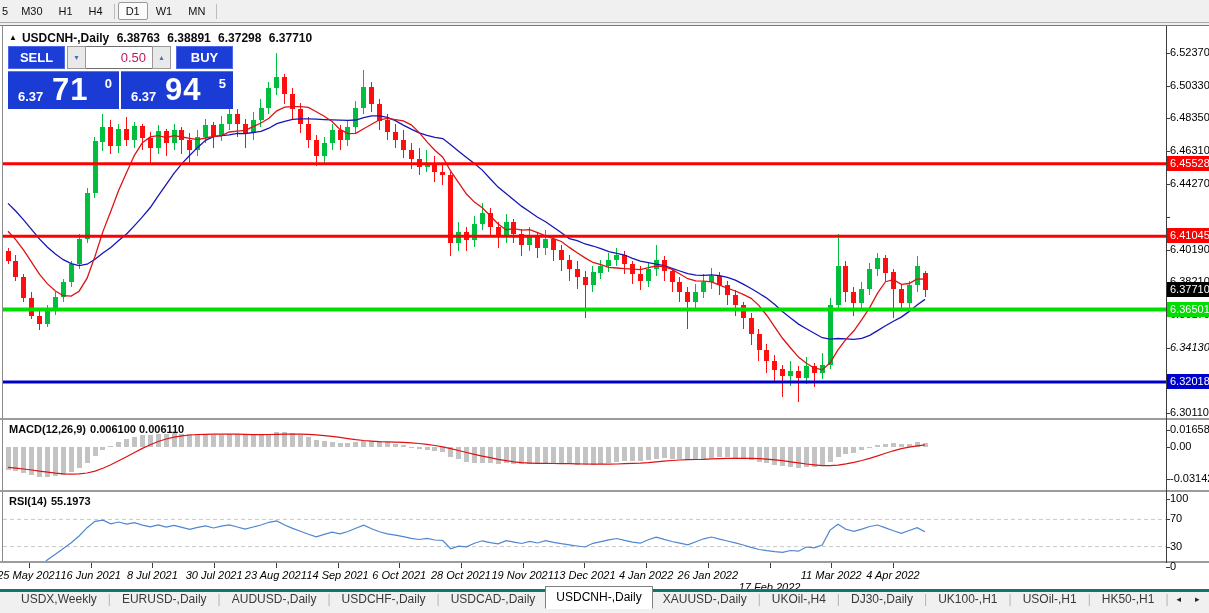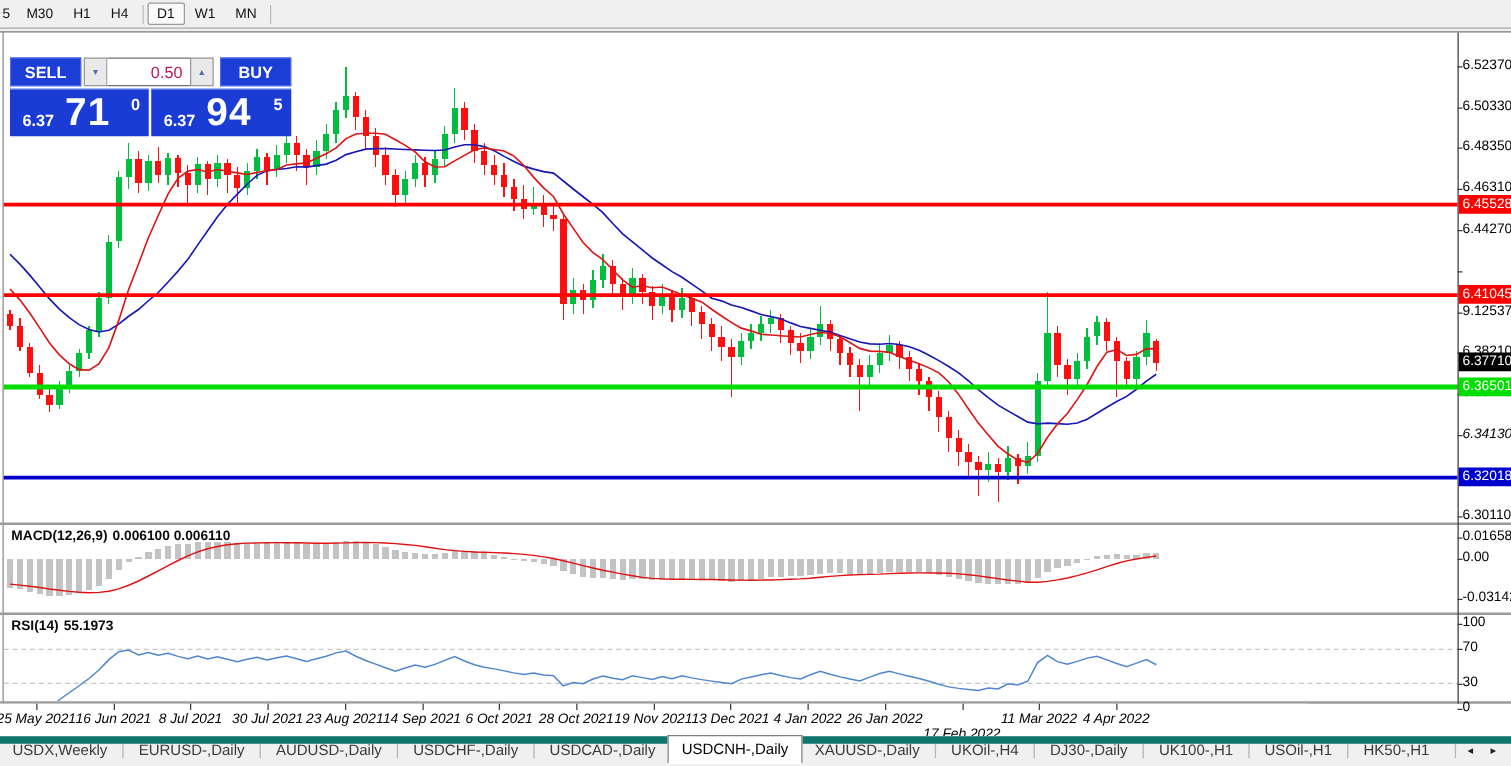--- a/index.html
+++ b/index.html
@@ -41,22 +41,22 @@
   .tp-spin{width:19px;height:23px;background:#e9e9e9;border:1px solid #9a9a9a;box-sizing:border-box;
            display:flex;align-items:center;justify-content:center;font-size:8px;color:#4a6fae;}
   .tp-vol{width:66px;height:23px;background:#fff;border-top:1px solid #707070;border-bottom:1px solid #707070;
           box-sizing:border-box;font-size:13px;color:#be185d;text-align:right;padding:3px 6px 0 0;}
   .tp-price{position:absolute;top:25px;height:38px;background:#1b3cd4;border-top:1px solid #5a74ea;box-sizing:border-box;}
   .tp-price.left{left:0;width:111px;} .tp-price.right{left:113px;width:112px;}
   .tp-small{position:absolute;left:10px;bottom:5px;font-size:13px;font-weight:700;color:#fff;}
   .tp-big{position:absolute;left:44px;top:0px;font-size:31px;font-weight:700;color:#fff;letter-spacing:1px;}
   .tp-sup{position:absolute;right:7px;top:4px;font-size:13px;font-weight:700;color:#fff;}
   
-  .tabbar{position:absolute;left:0;top:589px;width:1209px;height:16px;background:#f0f0f0;border-top:6px solid #0f766e;
-          display:flex;align-items:center;padding-left:0;box-sizing:border-box;font-size:12px;color:#3a3a3a;}
+  .tabbar{position:absolute;left:0;top:589px;width:1209px;height:16px;background:#f0f0f0;border-top:3px solid #0f766e;
+          display:flex;align-items:center;padding-left:11px;box-sizing:border-box;font-size:12px;color:#3a3a3a;}
   .tab{padding:3px 10px;white-space:nowrap;cursor:default;}
   .tab.active{background:#fff;border:1px solid #808080;border-bottom:1px solid #fff;color:#000;margin-top:-2px;padding:3px 10px 4px 10px;z-index:2;}
   .tab-sep{color:#b4b4b4;padding:0 1px;}
   .tab-arrows{margin-left:auto;display:flex;align-items:center;padding-right:5px;}
   .tab-arrow{font-size:9px;color:#222;padding:2px 7px;cursor:default;}
 </style>
 </head>
 <body>
 
 <div class="window">
@@ -446,20 +446,27 @@
       <line x1="3" y1="519.4" x2="1166" y2="519.4" stroke="#c8c8c8" stroke-width="1" stroke-dasharray="4 3"></line>
       <line x1="3" y1="546.6" x2="1166" y2="546.6" stroke="#c8c8c8" stroke-width="1" stroke-dasharray="4 3"></line>
       <polyline points="8.0,567.0 15.9,567.0 23.8,567.0 31.7,567.0 39.6,567.0 47.5,559.8 55.4,554.2 63.3,548.6 71.2,542.8 79.1,536.0 87.1,527.7 95.0,521.4 102.9,520.1 110.8,523.9 118.7,522.0 126.6,524.2 134.5,522.7 142.4,525.1 150.3,526.9 158.2,524.8 166.1,527.1 174.0,525.4 181.9,527.4 189.8,529.4 197.7,527.4 205.6,525.8 213.5,528.0 221.4,526.2 229.3,524.8 237.3,527.0 245.2,529.1 253.1,527.0 261.0,525.0 268.9,522.3 276.8,520.9 284.7,525.0 292.6,528.4 300.5,531.3 308.4,534.2 316.3,536.9 324.2,534.4 332.1,532.1 340.0,533.8 347.9,531.5 355.8,528.3 363.7,525.2 371.6,528.8 379.5,531.8 387.4,533.8 395.4,535.1 403.3,536.7 411.2,538.3 419.1,539.5 427.0,538.4 434.9,540.0 442.8,540.5 450.7,548.7 458.6,546.1 466.5,546.9 474.4,543.2 482.3,540.8 490.2,542.6 498.1,543.8 506.0,540.6 513.9,542.1 521.8,543.5 529.7,541.3 537.6,543.0 545.6,540.7 553.5,542.3 561.4,543.7 569.3,544.9 577.2,546.0 585.1,547.0 593.0,543.3 600.9,541.6 608.8,539.8 616.7,538.5 624.6,540.4 632.5,542.1 640.4,543.2 648.3,539.8 656.2,537.1 664.1,539.4 672.0,541.5 679.9,543.2 687.8,544.8 695.8,541.7 703.7,538.8 711.6,537.0 719.5,539.1 727.4,541.0 735.3,542.8 743.2,545.0 751.1,547.4 759.0,549.5 766.9,550.7 774.8,551.6 782.7,552.3 790.6,550.5 798.5,551.2 806.4,547.0 814.3,547.9 822.2,545.0 830.1,530.1 838.0,524.3 845.9,529.3 853.9,531.3 861.8,529.1 869.7,526.5 877.6,525.0 885.5,527.9 893.4,530.8 901.3,533.3 909.2,530.5 917.1,527.7 925.0,531.8" fill="none" stroke="#4f86d0" stroke-width="1.2"></polyline>
     </svg>
 
   <div class="pane-sep" style="top:418px"></div>
   <div class="pane-sep" style="top:490px"></div>
   <div class="pane-sep" style="top:561px"></div>
   <div class="axis-vline"></div>
 
+  <div class="chart-title">
+    <span class="tri">▲</span><span>USDCNH-,Daily</span>
+    <span>6.38763</span>
+    <span>6.38891</span>
+    <span>6.37298</span>
+    <span>6.37710</span>
+  </div>
 
   <div class="trade-panel">
     <div class="tp-btn tp-sell">SELL</div>
     <div class="tp-stepper">
       <div class="tp-spin">
           <span>▾</span>
         </div>
       <div class="tp-vol">0.50</div>
       <div class="tp-spin">
           <span>▴</span>
@@ -492,21 +499,21 @@
       <div class="axlab" style="top: 78.9868px;">6.50330</div>
       <div class="tick" style="top: 118.003px;"></div>
       <div class="axlab" style="top: 111.003px;">6.48350</div>
       <div class="tick" style="top: 150.99px;"></div>
       <div class="axlab" style="top: 143.99px;">6.46310</div>
       <div class="tick" style="top: 183.977px;"></div>
       <div class="axlab" style="top: 176.977px;">6.44270</div>
       <div class="tick" style="top: 216.964px;"></div>
       <div class="axlab" style="top: 227px;">6.42230</div>
       <div class="tick" style="top: 249.951px;"></div>
-      <div class="axlab" style="top: 242.951px;">9.12537</div>
+      <div class="axlab" style="top: 242.951px;">6.40190</div>
       <div class="tick" style="top: 281.967px;"></div>
       <div class="axlab" style="top: 274.967px;">6.38210</div>
       <div class="tick" style="top: 314.954px;"></div>
       <div class="axlab" style="top: 307.954px;">6.36170</div>
       <div class="tick" style="top: 347.941px;"></div>
       <div class="axlab" style="top: 340.941px; font-style: italic;">6.34130</div>
       <div class="tick" style="top: 412.944px;"></div>
       <div class="axlab" style="top: 405.944px;">6.30110</div>
       <div class="axtag" style="top: 155.635px; background: rgb(255, 0, 0);">6.45528</div>
       <div class="axtag" style="top: 228.125px; background: rgb(255, 0, 0);">6.41045</div>

